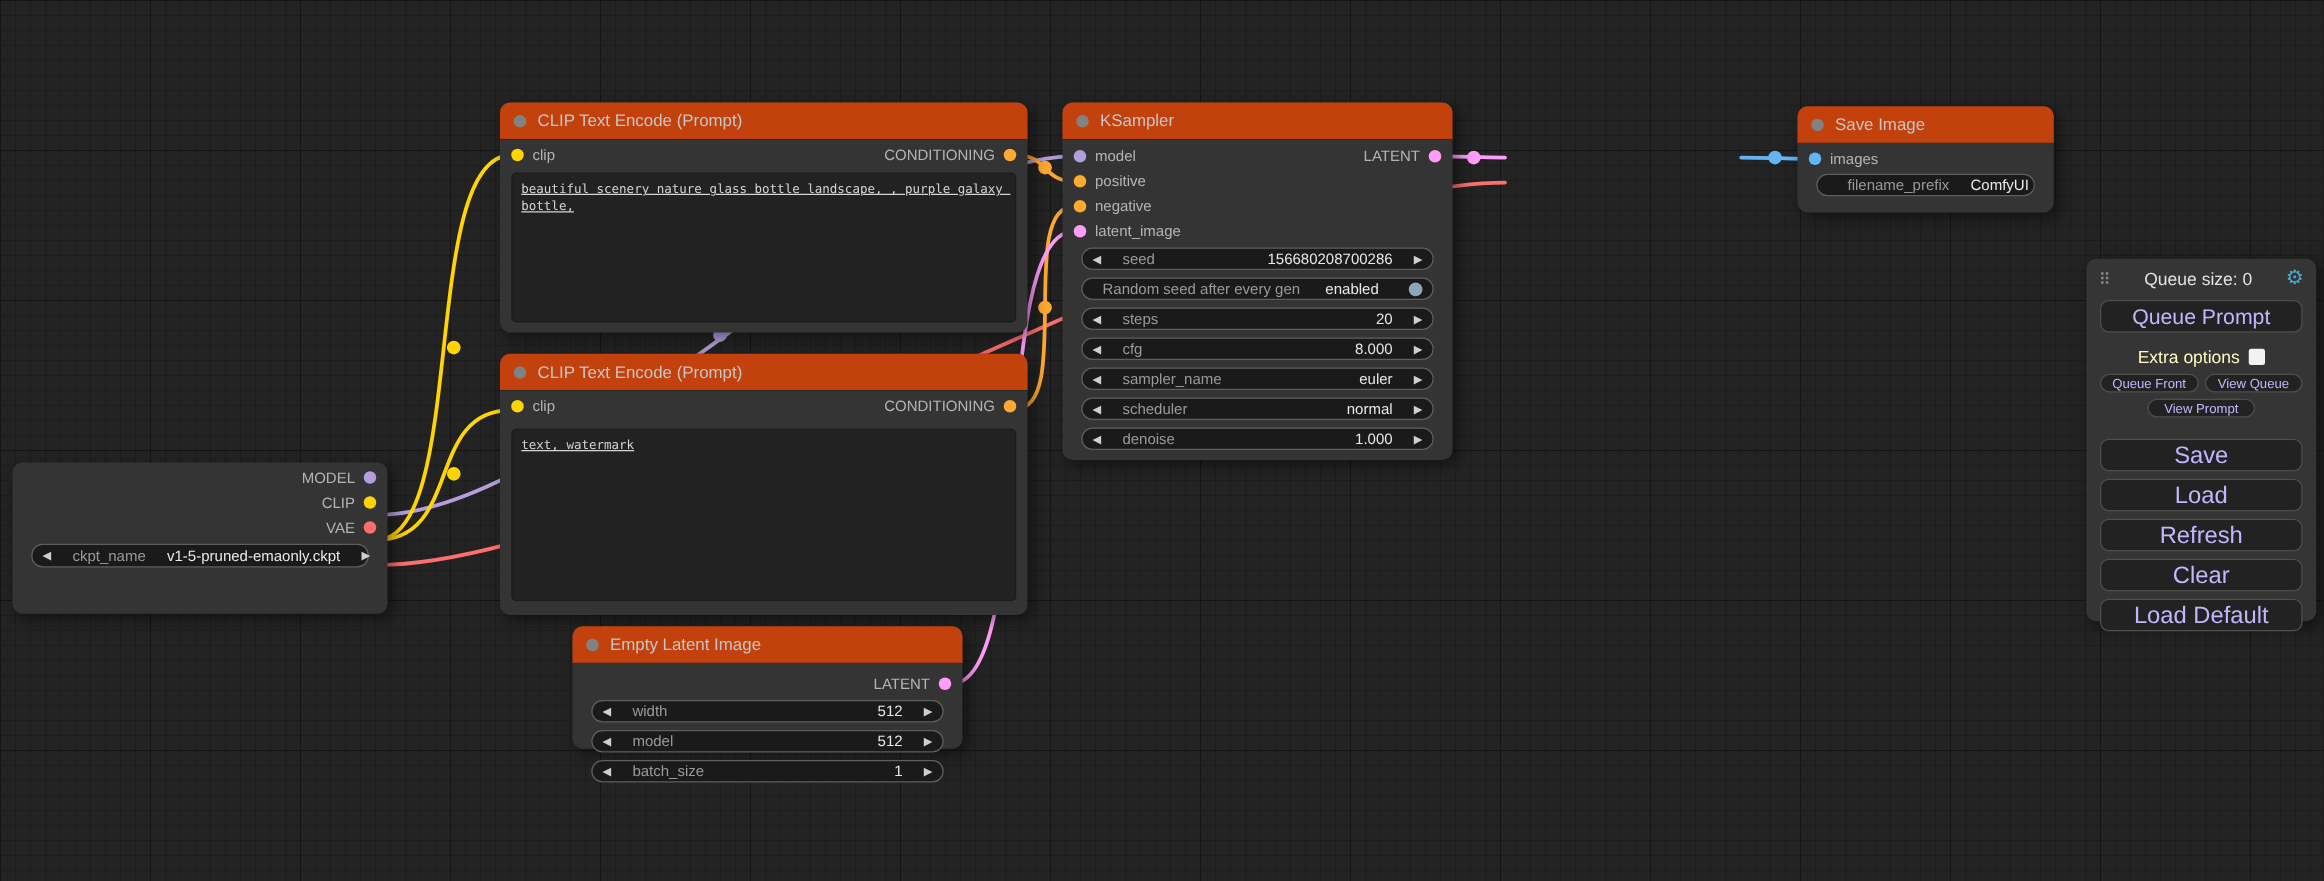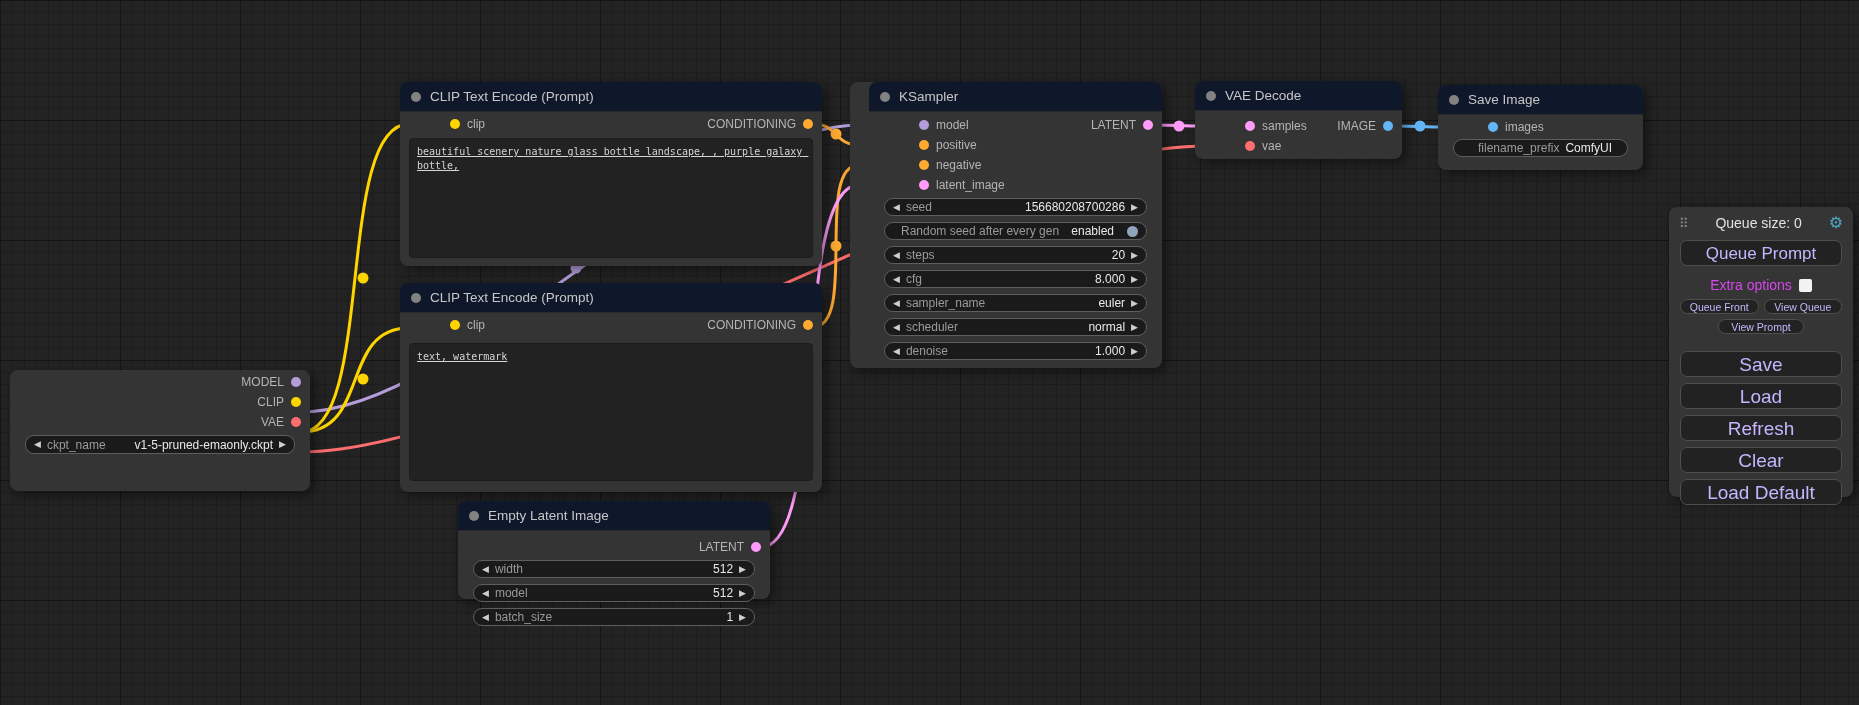--- a/index.html
+++ b/index.html
@@ -14,36 +14,36 @@
       linear-gradient(90deg,#1d1d1d 1px, transparent 1px);
     background-size:120px 120px,120px 120px,12px 12px,12px 12px;
   }
   #wires{position:absolute;left:0;top:0;z-index:1;}
   #wires path{fill:none;stroke-width:3;stroke-linecap:round;}
   .node{
     position:absolute;z-index:2;background:#343434;border-radius:8px;
     box-shadow:4px 4px 12px rgba(0,0,0,.45);box-sizing:border-box;
   }
   .node-title{
-    height:30px;background:#0f172a;border-radius:8px 8px 0 0;
+    height:30px;background:#c2410c;border-radius:8px 8px 0 0;
     display:flex;align-items:center;gap:9px;padding:0 11px;
     color:#c6c6c6;font-size:13.5px;border-bottom:1px solid #2a2a2a;box-sizing:border-box;
   }
   .title-dot{width:10px;height:10px;border-radius:50%;background:#828282;flex:none;}
   .rows{box-sizing:border-box;}
-  .slot-row{display:flex;align-items:center;gap:7px;height:20px;padding:0 9px;color:#b4b4b4;font-size:12px;box-sizing:border-box;margin-left:41px;}
+  .slot-row{display:flex;align-items:center;gap:7px;height:20px;padding:0 9px;color:#b4b4b4;font-size:12px;box-sizing:border-box;}
   .slot-row.between{justify-content:space-between;height:24px;}
   .slot-row .side{display:flex;align-items:center;gap:7px;}
   .slot-row.out{justify-content:flex-end;}
   .dot{width:10px;height:10px;border-radius:50%;flex:none;}
   .widgets{display:flex;flex-direction:column;gap:6px;padding:0 15px;}
   .widget{
     height:18px;border-radius:9px;background:#1a1a1a;border:1px solid #5e5e5e;
     display:flex;align-items:center;padding:0 8px;font-size:12px;color:#9a9a9a;
-    box-sizing:border-box;gap:6px;white-space:nowrap;
+    box-sizing:border-box;gap:17px;white-space:nowrap;
   }
   .wvalue{margin-left:auto;color:#e8e8e8;}
   .warr{color:#cfcfcf;font-size:9px;line-height:1;}
   .toggle-circle{width:11px;height:11px;border-radius:50%;background:#8ea4bb;margin-left:7px;flex:none;}
   .ta{
     position:absolute;left:9px;right:9px;background:#222222;border-radius:4px;
     border:1px solid #1c1c1c;color:#d4d4d4;
     font:10px/14px "DejaVu Sans Mono",monospace;padding:6px 7px;box-sizing:border-box;
     white-space:pre-wrap;word-break:break-word;overflow:hidden;text-decoration:underline;
   }
@@ -58,21 +58,21 @@
   .qp-handle{color:#8a8a8a;font-size:13px;cursor:grab;}
   .qp-title{flex:1;text-align:center;font-size:14px;color:#e2e2e2;}
   .qp-gear{font-size:16px;line-height:1;cursor:pointer;}
   .qbtn{
     display:block;box-sizing:border-box;width:162px;margin:0 auto;
     background:#222;border:1px solid #4e4e4e;border-radius:7px;color:#c4b5fd;
     text-align:center;cursor:pointer;font-family:"Liberation Sans",sans-serif;
   }
   .qbtn.big{height:26px;font-size:19px;line-height:24px;margin-top:6px;}
   .qbtn.prompt{height:26px;font-size:17px;line-height:24px;margin-top:9px;}
-  .qp-extra{display:flex;align-items:center;justify-content:center;gap:7px;margin-top:11px;font-size:14px;color:#d946ef;}
+  .qp-extra{display:flex;align-items:center;justify-content:center;gap:7px;margin-top:11px;font-size:14px;color:#fef9c3;}
   .qp-check{width:13px;height:13px;background:#f2f2f2;border-radius:2px;cursor:pointer;}
   .qp-small-row{display:flex;gap:5px;margin:6px 11px 0 11px;}
   .qbtn.small{flex:1;height:15px;font-size:10.5px;line-height:13px;border-radius:9px;margin:0;width:auto;}
   .qbtn.history{height:15px;font-size:10.5px;line-height:13px;border-radius:9px;width:86px;margin-top:5px;}
   .spacer{height:11px;}
 </style>
 </head>
 <body>
 
 <div id="canvas">
@@ -193,21 +193,21 @@
       </div>
       <div class="widget">
         <span class="warr">◀</span>
         <span>batch_size</span>
         <span class="wvalue">1</span>
         <span class="warr">▶</span>
       </div>
     </div>
   </div>
 
-  <div class="node" style="left:850px;top:82px;width:312px;height:286px;padding-left:19px;">
+  <div class="node" style="left:850px;top:82px;width:312px;height:286px;">
     <div class="node-title">
       <span class="title-dot"></span>
       <span>KSampler</span>
     </div>
     <div class="abs-out" style="top:33px;height:20px;">
       <span>LATENT</span>
       <span class="dot" style="background: rgb(255, 156, 249);"></span>
     </div>
     <div class="rows" style="padding-top:3px;">
       <div class="slot-row">
@@ -265,40 +265,20 @@
       </div>
       <div class="widget">
         <span class="warr">◀</span>
         <span>denoise</span>
         <span class="wvalue">1.000</span>
         <span class="warr">▶</span>
       </div>
     </div>
   </div>
 
-  <div class="node" style="left:1195px;top:81px;width:207px;height:78px;">
-    <div class="node-title">
-      <span class="title-dot"></span>
-      <span>VAE Decode</span>
-    </div>
-    <div class="abs-out" style="top:35px;height:20px;">
-      <span>IMAGE</span>
-      <span class="dot" style="background: rgb(100, 181, 246);"></span>
-    </div>
-    <div class="rows" style="padding-top:5px;">
-      <div class="slot-row">
-        <span class="dot" style="background: rgb(255, 156, 249);"></span>
-        <span>samples</span>
-      </div>
-      <div class="slot-row">
-        <span class="dot" style="background: rgb(255, 110, 110);"></span>
-        <span>vae</span>
-      </div>
-    </div>
-  </div>
 
   <div class="node" style="left:1438px;top:85px;width:205px;height:85px;">
     <div class="node-title">
       <span class="title-dot"></span>
       <span>Save Image</span>
     </div>
     <div class="rows" style="padding-top:2px;">
       <div class="slot-row">
         <span class="dot" style="background: rgb(100, 181, 246);"></span>
         <span>images</span>

